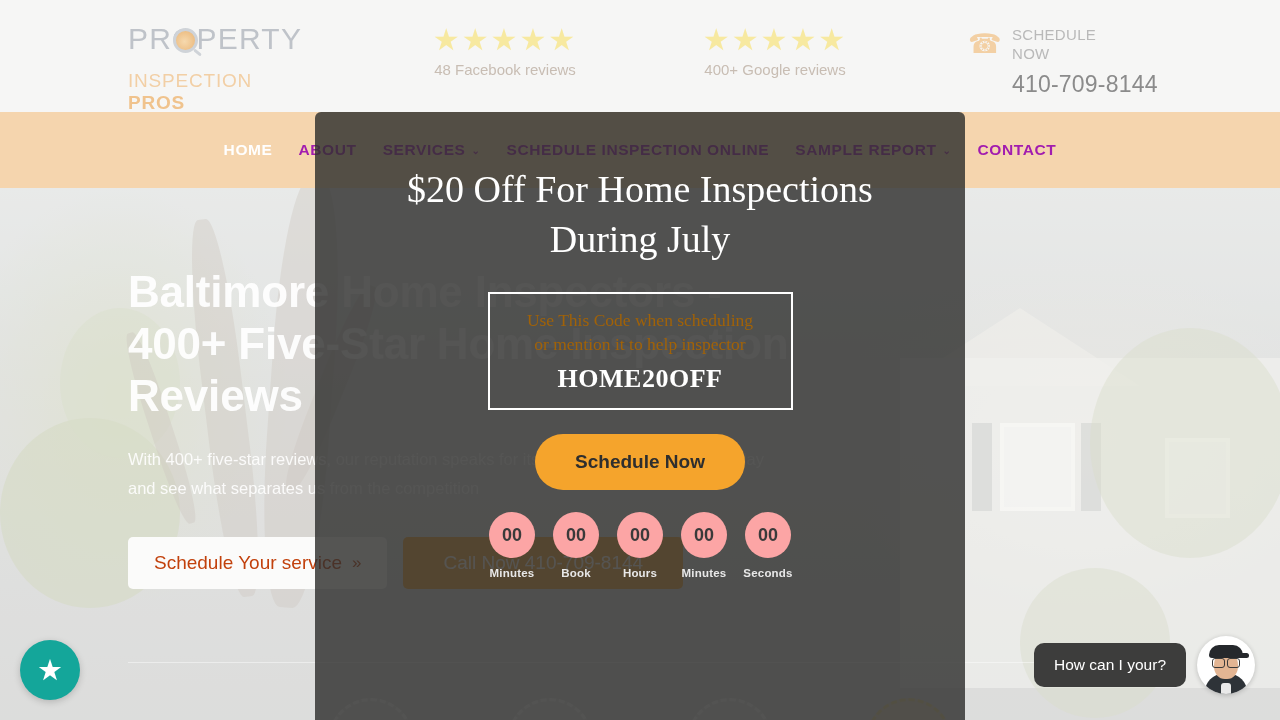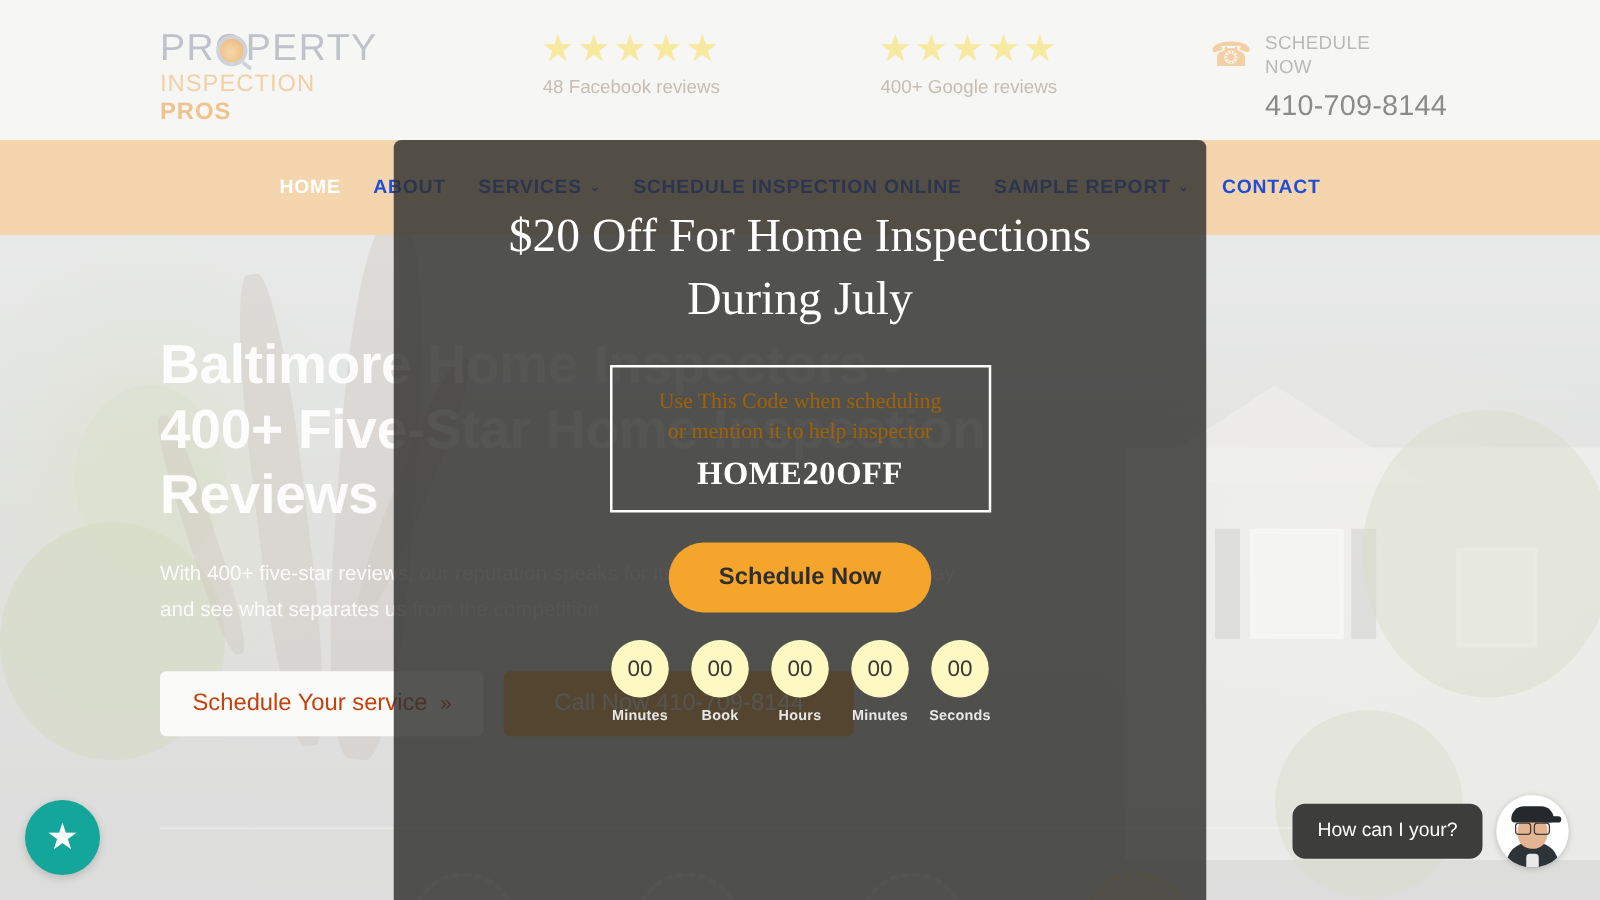--- a/index.html
+++ b/index.html
@@ -23,21 +23,21 @@
     position: absolute; left: 128px; top: 24px;
     width: 175px; height: 50px;
   }
   .logo-l1 {
     font-size: 30px; letter-spacing: 1.2px;
     color: #bfc3c9; font-weight: 400; line-height: 30px;
     font-family: "Liberation Sans", sans-serif;
   }
   .logo-l2 {
     font-size: 19px; letter-spacing: 0.8px;
-    color: #f2cfa5; line-height: 22px; margin-top: 3px;
+    color: #f2cfa5; line-height: 22px; margin-top: 16px;
   }
   .logo-l2 b { color: #f0c38d; font-weight: 700; }
   .logo-lens {
     position: absolute; left: 45px; top: 4px;
     width: 25px; height: 25px; border-radius: 50%;
     border: 3px solid #cfd3d8;
     background: radial-gradient(circle at 45% 55%, #f6d9ae 0%, #edbf86 70%, #e2ab6a 100%);
   }
   .logo-lens:after {
     content: ""; position: absolute; right: -7px; bottom: -4px;
@@ -73,21 +73,21 @@
   .navbar {
     position: absolute; top: 112px; left: 0;
     width: 1280px; height: 76px;
     background: #f5d5ae;
     display: flex; align-items: center; justify-content: center;
     z-index: 4;
   }
   .nav-items { display: flex; align-items: center; gap: 26px; }
   .nav-item {
     font-size: 15.5px; font-weight: 700; letter-spacing: .6px;
-    color: #1d4ed8; text-transform: uppercase; white-space: nowrap;
+    color: #a21caf; text-transform: uppercase; white-space: nowrap;
     display: flex; align-items: center; gap: 6px;
   }
   .nav-item.active { color: #ffffff; }
   .caret { font-size: 10px; opacity: .9; }
 
   
   .hero {
     position: absolute; top: 188px; left: 0;
     width: 1280px; height: 532px;
     overflow: hidden; z-index: 1;
@@ -211,22 +211,22 @@
     background: #f5a42c; color: #2e2e2e;
     font-size: 19px; font-weight: 700;
     padding: 17px 40px; border-radius: 30px; border: none;
   }
   .timer {
     margin-top: 22px; display: flex; justify-content: center; gap: 10px;
   }
   .timer-unit { width: 54px; text-align: center; }
   .timer-circle {
     width: 46px; height: 46px; border-radius: 50%;
-    background: #fef9c3; color: #3a3a3a;
-    font-size: 18px; font-weight: 400;
+    background: #fca5a5; color: #3a3a3a;
+    font-size: 18px; font-weight: 700;
     display: flex; align-items: center; justify-content: center;
     margin: 0 auto;
   }
   .timer-label {
     margin-top: 9px; font-size: 11.5px; font-weight: 700;
     color: #e8e8e8; letter-spacing: .2px;
   }
 
   
   .review-fab {

